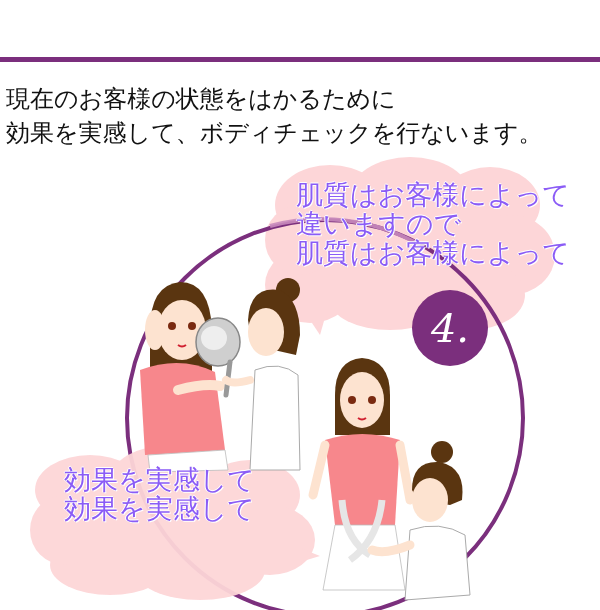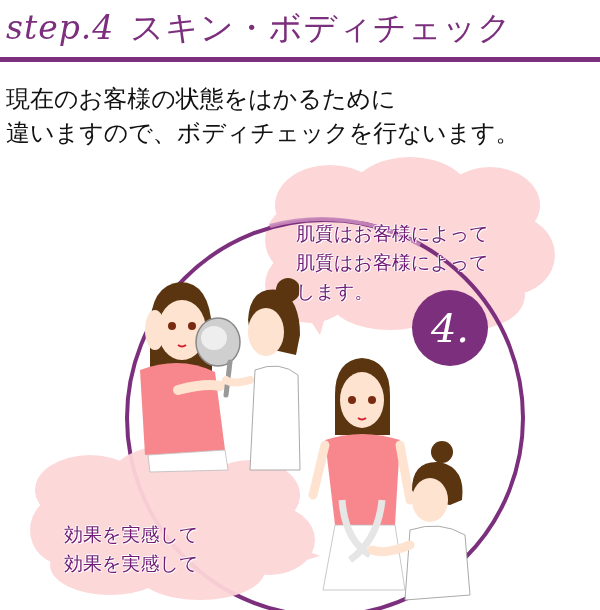--- a/index.html
+++ b/index.html
@@ -6,42 +6,39 @@
   body { width:600px; height:610px; position:relative; overflow:hidden;
          font-family: "DejaVu Sans", "Liberation Sans", sans-serif; color:#111; }
   .header { position:absolute; left:0; top:0; width:600px; height:62px; }
   .header-title { position:absolute; left:6px; top:6px; font-family:"DejaVu Serif","Liberation Serif",serif;
                   font-size:33px; color:#7b2f7d; white-space:nowrap; letter-spacing:1px; }
   .header-title .step { font-style:italic; margin-right:16px; }
   .header-rule { position:absolute; left:0; top:57px; width:600px; height:5px; background:#7b2f7d; }
   .intro { position:absolute; left:6px; top:82px; font-size:24px; line-height:34px; color:#111; }
   .intro div { white-space:nowrap; }
   svg.art { position:absolute; left:0; top:0; }
-  .bubble-text { position:absolute; font-size:19px; line-height:29px; color:#701a75;
-                 text-shadow: 1px 1px 0 #fff, -1px 0 0 #fff, 0 -1px 0 #fff; white-space:nowrap;margin-top:39px; }
+  .bubble-text { position:absolute; font-size:27px; line-height:29px; color:#8b5cf6;
+                 text-shadow: 1px 1px 0 #fff, -1px 0 0 #fff, 0 -1px 0 #fff; white-space:nowrap; }
   .bubble-text div { white-space:nowrap; }
   .bubble-top { left:296px; top:180px; }
-  .bubble-bottom { left:64px; top:481px; }
+  .bubble-bottom { left:64px; top:468px;font-family:Liberation Mono, monospace; }
   .step-badge { position:absolute; left:412px; top:290px; width:76px; height:76px; border-radius:50%;
                 background:#7b2f7d; color:#fff; font-family:"DejaVu Serif","Liberation Serif",serif;
                 font-style:italic; font-size:40px; text-align:center; line-height:76px; }
 </style>
 </head>
 <body>
 
 <div class="header">
-  <div class="header-title">
-    <span class="step">step.4</span><span>スキン・ボディチェック</span>
-  </div>
   <div class="header-rule"></div>
 </div>
 
 <div class="intro">
   <div>現在のお客様の状態をはかるために</div>
-  <div>違いますので、ボディチェックを行ないます。</div>
+  <div>効果を実感して、ボディチェックを行ないます。</div>
 </div>
 
 <svg class="art" width="600" height="610" viewBox="0 0 600 610">
 
   <g fill="#fdd6d8">
     <ellipse cx="330" cy="205" rx="55" ry="40"></ellipse>
     <ellipse cx="410" cy="195" rx="60" ry="38"></ellipse>
     <ellipse cx="490" cy="205" rx="50" ry="38"></ellipse>
     <ellipse cx="510" cy="255" rx="45" ry="40"></ellipse>
     <ellipse cx="470" cy="295" rx="55" ry="35"></ellipse>
@@ -114,22 +111,22 @@
     <circle cx="442" cy="452" r="11" fill="#5a3510"></circle>
     <path d="M412 490 Q 412 460 440 462 Q 466 468 462 500 L 450 505 L 418 500 Z" fill="#5a3510"></path>
     <ellipse cx="430" cy="500" rx="18" ry="22" fill="#fde3d0"></ellipse>
     <path d="M410 530 Q 440 520 465 535 L 470 595 L 405 600 Z" fill="#ffffff" stroke="#aaa" stroke-width="1"></path>
     <path d="M410 545 Q 385 555 372 550" stroke="#fde3d0" stroke-width="9" fill="none" stroke-linecap="round"></path>
   </g>
 </svg>
 
 <div class="bubble-text bubble-top">
   <div>肌質はお客様によって</div>
+  <div>違いますので</div>
   <div>肌質はお客様によって</div>
-  <div>します。</div>
 </div>
 
 <div class="step-badge">4.</div>
 
 <div class="bubble-text bubble-bottom">
   <div>効果を実感して</div>
   <div>効果を実感して</div>
 </div>
 
 </body></html>

